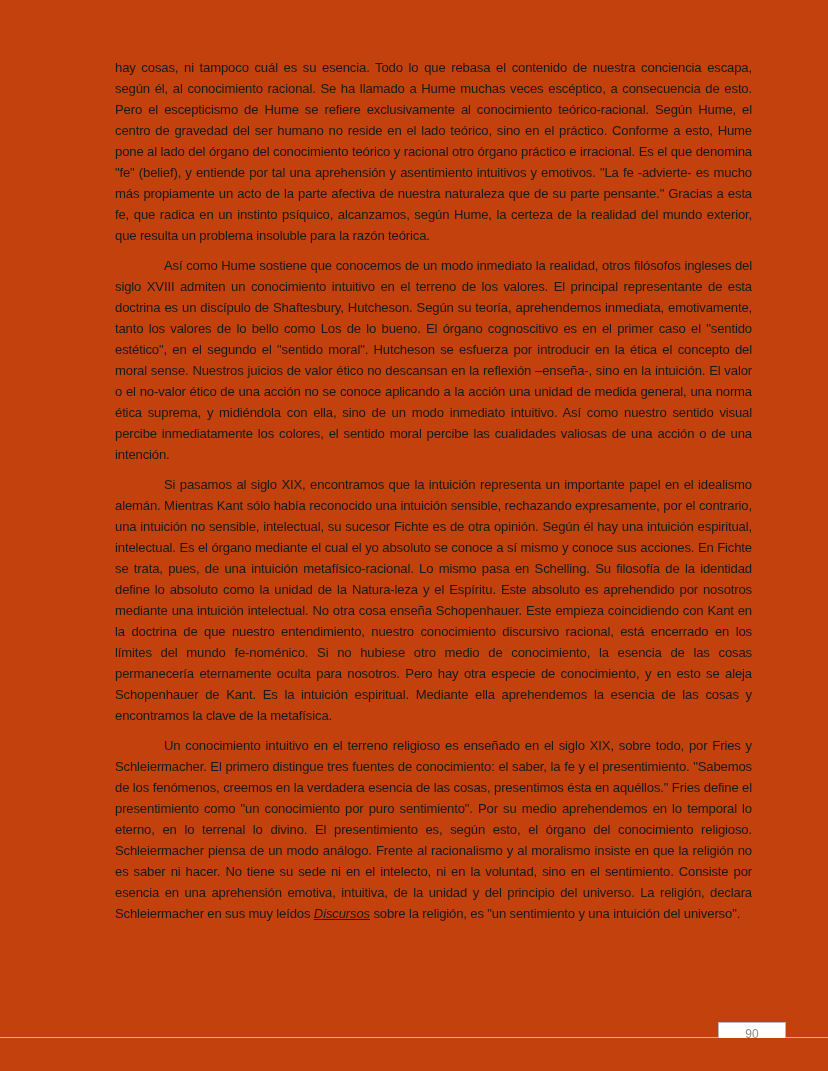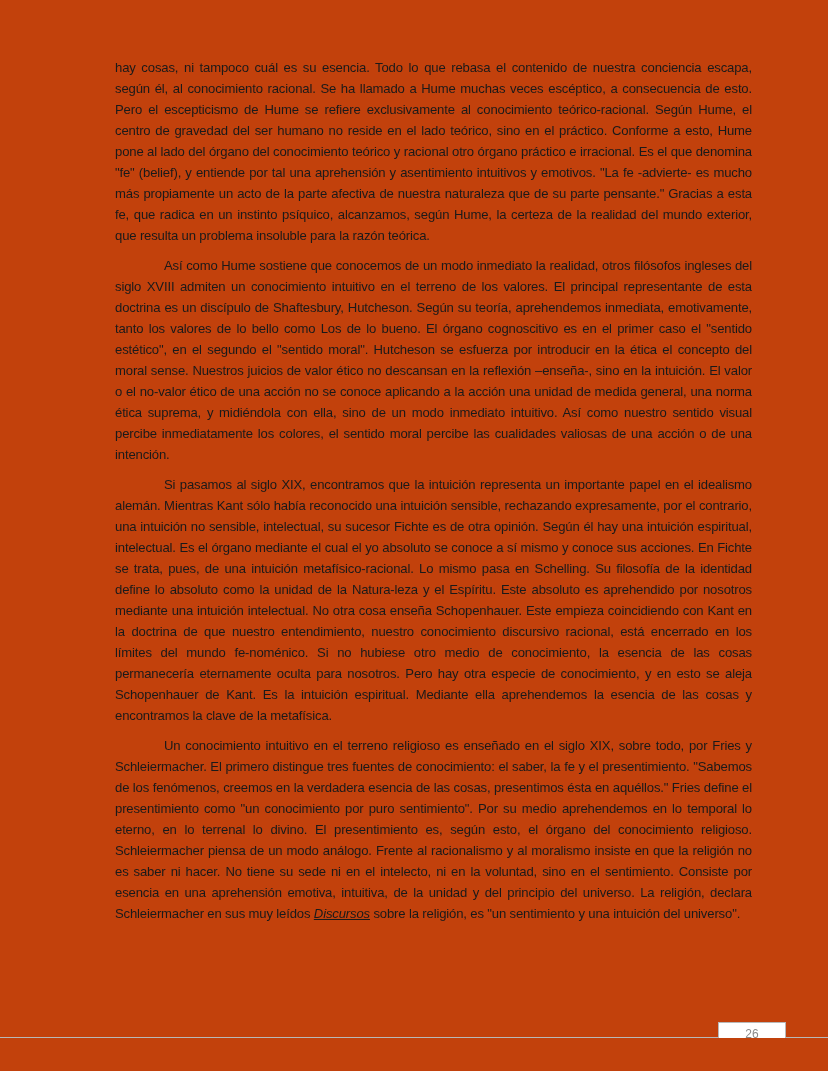--- a/index.html
+++ b/index.html
@@ -89,17 +89,17 @@
 
     <p class="para indent">Así como Hume sostiene que conocemos de un modo inmediato la realidad, otros filósofos ingleses del siglo XVIII admiten un conocimiento intuitivo en el terreno de los valores. El principal representante de esta doctrina es un discípulo de Shaftesbury, Hutcheson. Según su teoría, aprehendemos inmediata, emotivamente, tanto los valores de lo bello como Los de lo bueno. El órgano cognoscitivo es en el primer caso el "sentido estético", en el segundo el "sentido moral". Hutcheson se esfuerza por introducir en la ética el concepto del moral sense. Nuestros juicios de valor ético no descansan en la reflexión –enseña-, sino en la intuición. El valor o el no-valor ético de una acción no se conoce aplicando a la acción una unidad de medida general, una norma ética suprema, y midiéndola con ella, sino de un modo inmediato intuitivo. Así como nuestro sentido visual percibe inmediatamente los colores, el sentido moral percibe las cualidades valiosas de una acción o de una intención.</p>
 
     <p class="para indent">Si pasamos al siglo XIX, encontramos que la intuición representa un importante papel en el idealismo alemán. Mientras Kant sólo había reconocido una intuición sensible, rechazando expresamente, por el contrario, una intuición no sensible, intelectual, su sucesor Fichte es de otra opinión. Según él hay una intuición espiritual, intelectual. Es el órgano mediante el cual el yo absoluto se conoce a sí mismo y conoce sus acciones. En Fichte se trata, pues, de una intuición metafísico-racional. Lo mismo pasa en Schelling. Su filosofía de la identidad define lo absoluto como la unidad de la Natura-leza y el Espíritu. Este absoluto es aprehendido por nosotros mediante una intuición intelectual. No otra cosa enseña Schopenhauer. Este empieza coincidiendo con Kant en la doctrina de que nuestro entendimiento, nuestro conocimiento discursivo racional, está encerrado en los límites del mundo fe-noménico. Si no hubiese otro medio de conocimiento, la esencia de las cosas permanecería eternamente oculta para nosotros. Pero hay otra especie de conocimiento, y en esto se aleja Schopenhauer de Kant. Es la intuición espiritual. Mediante ella aprehendemos la esencia de las cosas y encontramos la clave de la metafísica.</p>
 
     <p class="para indent"><span>Un conocimiento intuitivo en el terreno religioso es enseñado en el siglo XIX, sobre todo, por Fries y Schleiermacher. El primero distingue tres fuentes de conocimiento: el saber, la fe y el presentimiento. "Sabemos de los fenómenos, creemos en la verdadera esencia de las cosas, presentimos ésta en aquéllos." Fries define el presentimiento como "un conocimiento por puro sentimiento". Por su medio aprehendemos en lo temporal lo eterno, en lo terrenal lo divino. El presentimiento es, según esto, el órgano del conocimiento religioso. Schleiermacher piensa de un modo análogo. Frente al racionalismo y al moralismo insiste en que la religión no es saber ni hacer. No tiene su sede ni en el intelecto, ni en la voluntad, sino en el sentimiento. Consiste por esencia en una aprehensión emotiva, intuitiva, de la unidad y del principio del universo. La religión, declara Schleiermacher en sus muy leídos </span><em>Discursos</em><span> sobre la religión, es "un sentimiento y una intuición del universo".</span></p>
   </div>
 
   <div class="footer-line-left"></div>
   <div class="page-tab">
-    <span class="page-number">26</span>
+    <span class="page-number">90</span>
   </div>
   <div class="footer-line-right"></div>
 
 </div>
 
 </body></html>

